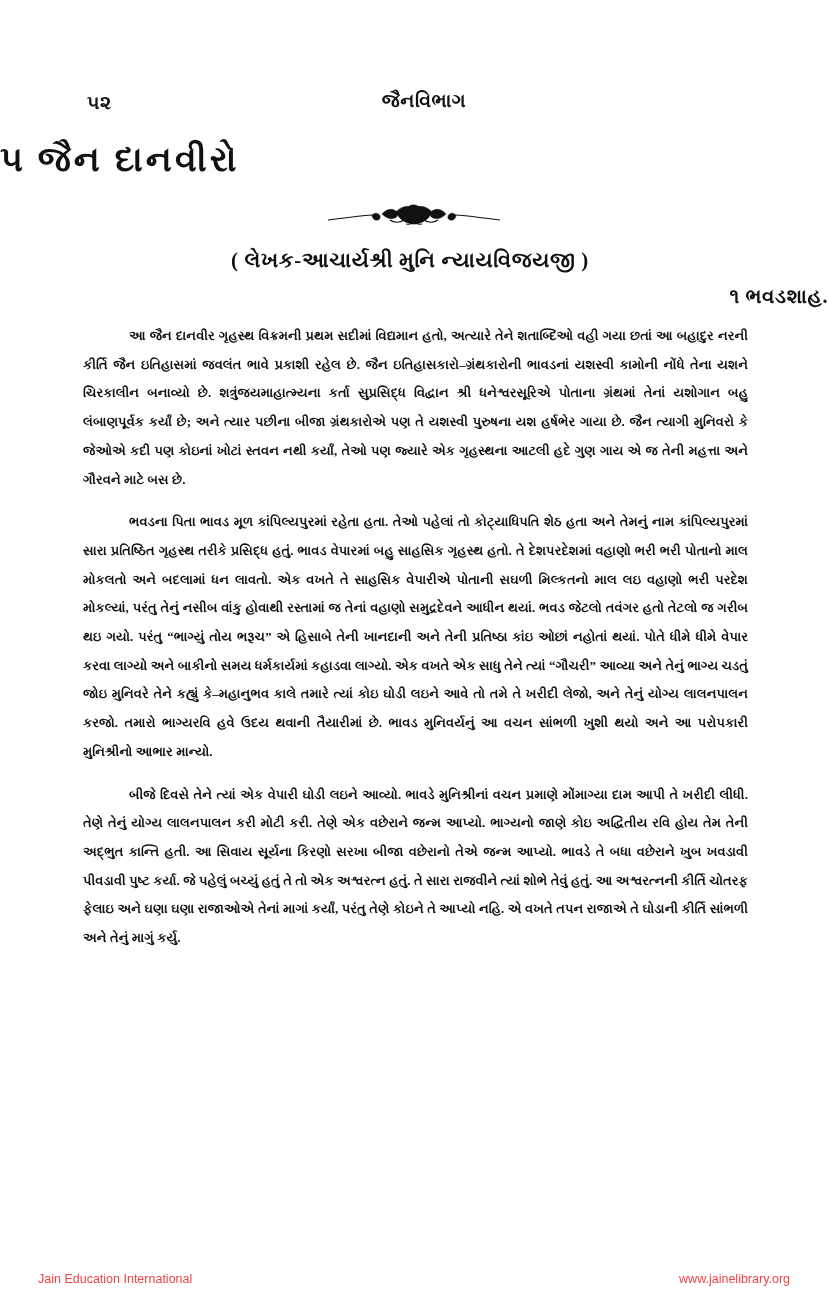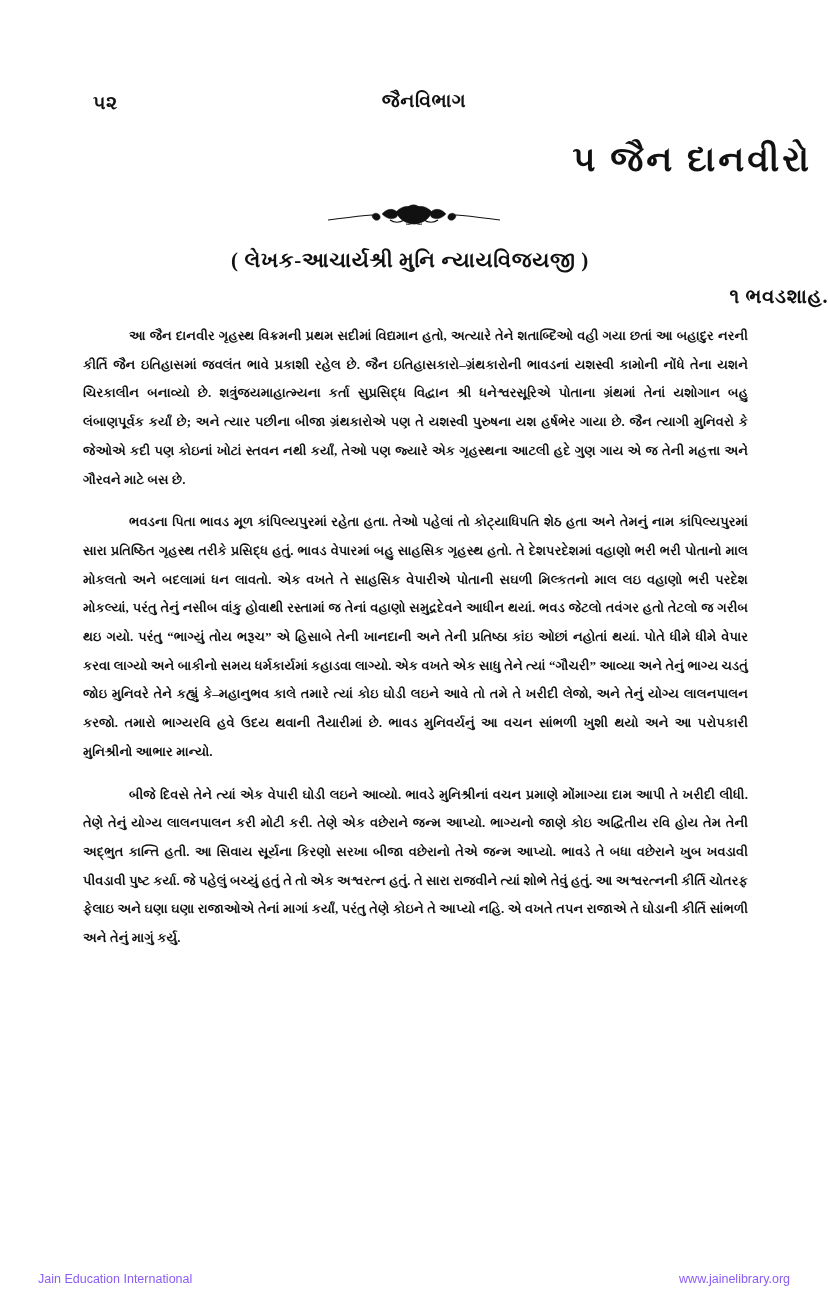--- a/index.html
+++ b/index.html
@@ -26,21 +26,21 @@
   
   .running-head {
     position: absolute;
     top: 90px;
     left: 83px;
     right: 80px;
     height: 30px;
   }
   .folio {
     position: absolute;
-    left: 10px;
+    left: 4px;
     top: 2px;
     font-size: 19px;
     font-weight: 700;
     letter-spacing: 0.5px;
   }
   .head-center {
     position: absolute;
     left: 17px;
     right: 0;
     top: 0;
@@ -49,21 +49,21 @@
     font-weight: 700;
     letter-spacing: 0.5px;
   }
 
   
   .doc-title {
     position: absolute;
     top: 140px;
     left: 0;
     right: 16px;
-    text-align: right;
+    text-align: left;
     font-size: 35px;
     font-weight: 700;
     letter-spacing: 3px;
   }
 
   
   .ornament {
     position: absolute;
     top: 203px;
     left: 0;
@@ -118,21 +118,21 @@
 
   
   .footer {
     position: absolute;
     left: 0;
     right: 0;
     top: 1272px;
     height: 22px;
     font-family: "Liberation Sans", "DejaVu Sans", sans-serif;
     font-size: 12.5px;
-    color: #8b5cf6;
+    color: #ef4444;
   }
   .footer .f-left  { position: absolute; left: 38px;  top: 0; }
   .footer .f-mid   { position: absolute; left: 0; right: 0; top: 0; text-align: center; }
   .footer .f-right { position: absolute; right: 38px; top: 0; }
 </style>
 </head>
 <body>
 
 <div class="page">
 

